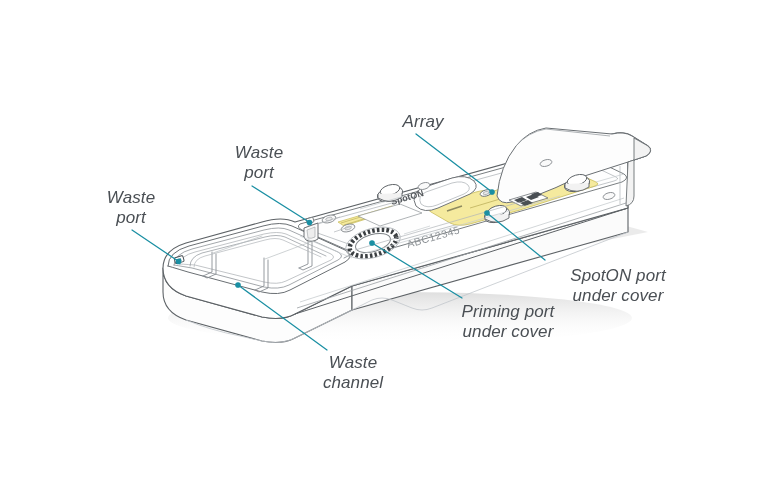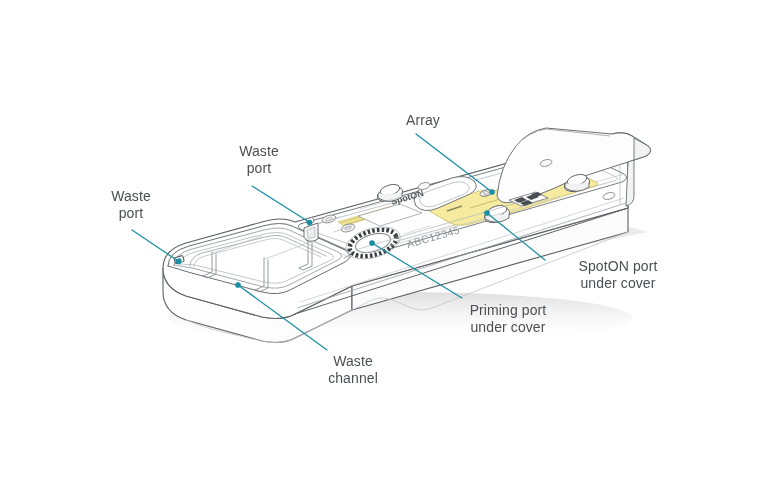--- a/index.html
+++ b/index.html
@@ -19,32 +19,33 @@
     position: absolute;
     left: 0;
     top: 0;
     width: 780px;
     height: 484px;
   }
   .callout {
     position: absolute;
     color: #4a4f54;
     font-family: "Liberation Sans", sans-serif;
-    font-size: 14px;
+    font-size: 17px;
     line-height: 1.18;
     letter-spacing: 0.1px;
     white-space: pre-line;
+    font-style: italic;
   }
   .ca-center { text-align: center; }
 
   
   #lbl-waste-port-left   { left: 88px;  top: 188px; width: 86px; }
   #lbl-waste-port-mid    { left: 216px; top: 143px; width: 86px; }
   #lbl-array             { left: 392px; top: 112px; width: 62px; }
-  #lbl-spoton            { left: 530px; top: 258px; width: 176px; }
+  #lbl-spoton            { left: 530px; top: 266px; width: 176px; }
   #lbl-priming           { left: 435px; top: 302px; width: 146px; }
   #lbl-waste-channel     { left: 305px; top: 353px; width: 96px; }
 </style>
 </head>
 <body>
 
 <div id="stage">
 
   <svg id="art" viewBox="0 0 780 484" xmlns="http://www.w3.org/2000/svg">
 

